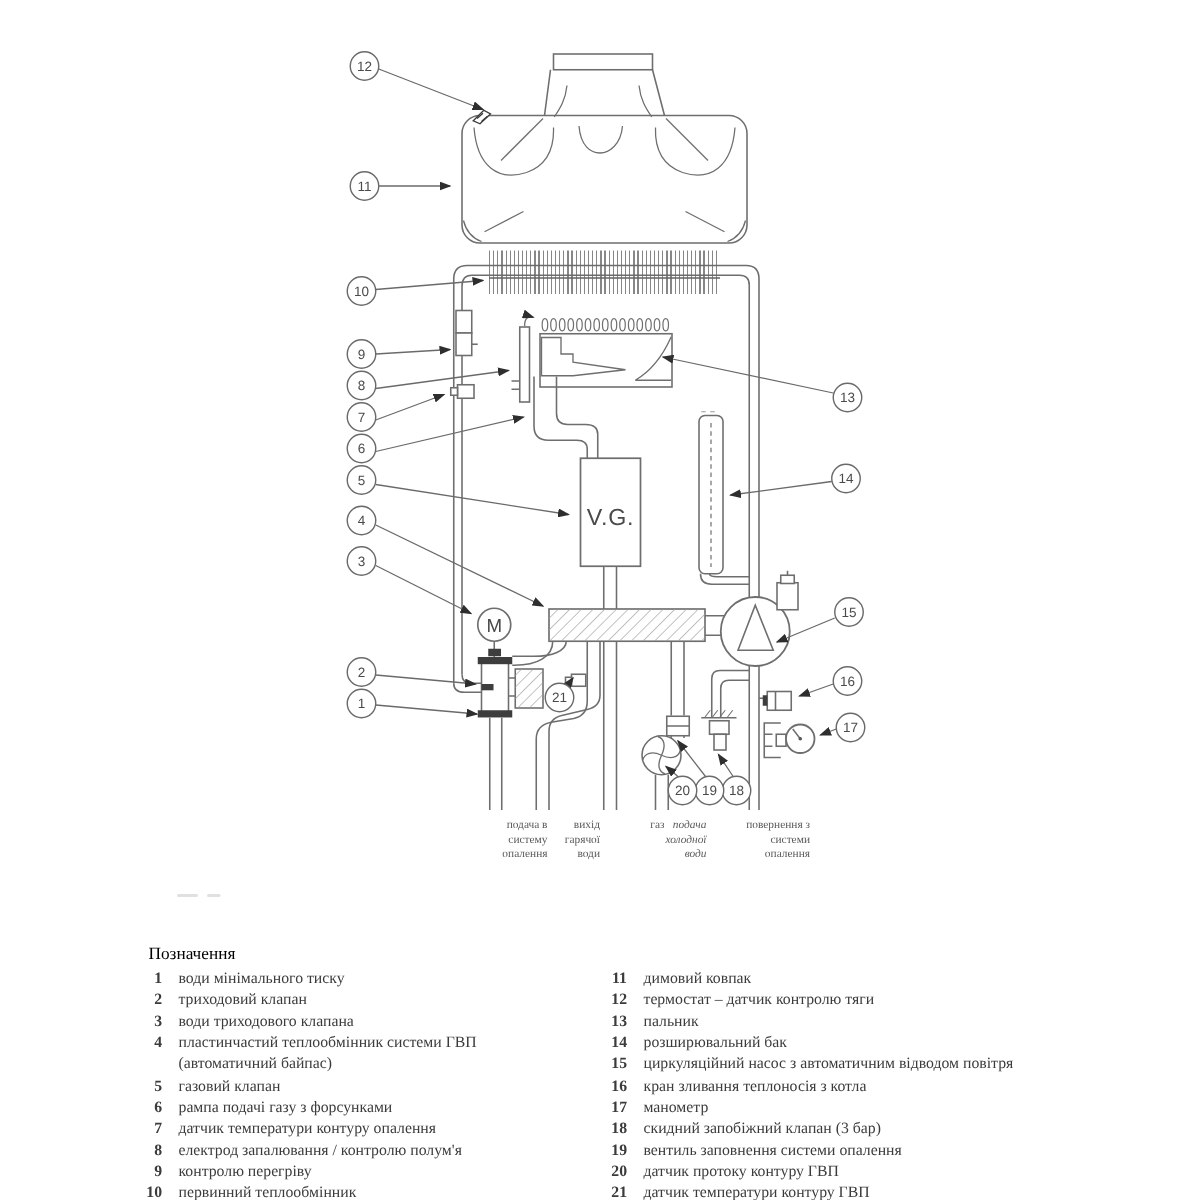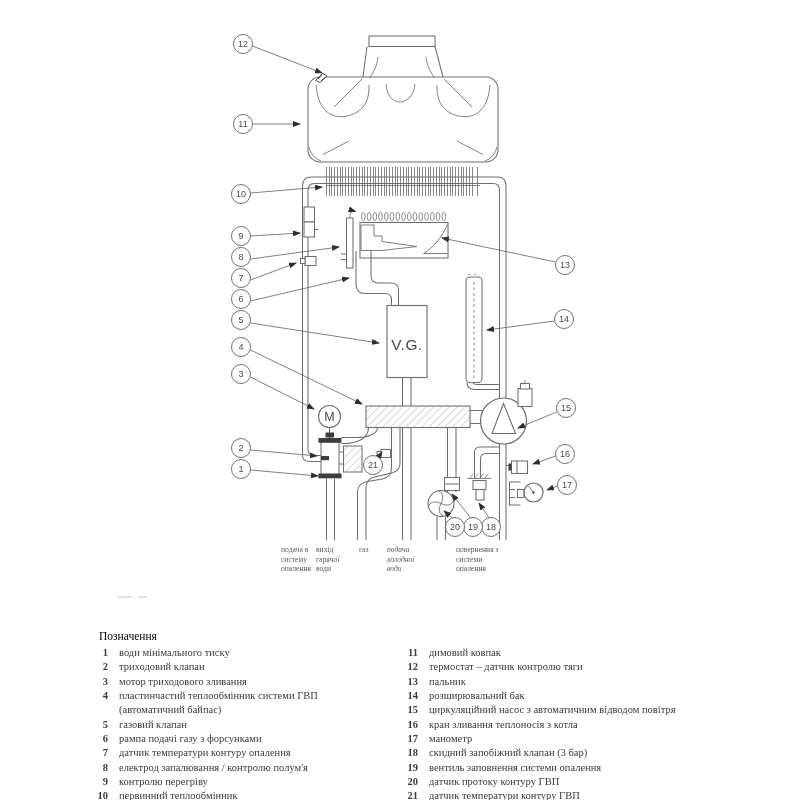--- a/index.html
+++ b/index.html
@@ -4,21 +4,21 @@
 <style>
   html,body{margin:0;padding:0;background:#fff;}
   .canvas{position:relative;width:800px;height:800px;background:#fff;overflow:hidden;
           font-family:"Liberation Serif",serif;}
   svg{position:absolute;left:0;top:0;}
   .fins{position:absolute;left:326px;top:167px;width:154px;height:29px;pointer-events:none;
         background:
           linear-gradient(to bottom, transparent 18px, rgba(100,100,100,.75) 18px, rgba(100,100,100,.75) 19px, transparent 19px),
           repeating-linear-gradient(90deg, rgba(105,105,105,.8) 0px, rgba(105,105,105,.8) .8px, transparent .8px, transparent 2.75px);}
   .smudge{position:absolute;background:#c7c7c7;opacity:.55;border-radius:1px;}
-  .pipe-label{position:absolute;top:545px;width:84px;text-align:left;font-size:7.6px;
+  .pipe-label{position:absolute;top:545px;width:84px;text-align:right;font-size:7.6px;
               line-height:9.6px;color:#5a5a5a;}
   .legend{position:absolute;color:#3b3b3b;}
   .legend-heading{position:absolute;left:99px;top:630px;font-size:11.5px;font-weight:normal;}
   .lcol{position:absolute;top:646px;}
   .lcol-left{left:92px;width:306px;}
   .lcol-right{left:398px;width:340px;}
   .lrow{display:flex;line-height:14.35px;font-size:10.5px;}
   .lnum{font-weight:bold;text-align:right;flex:0 0 auto;}
   .lcol-left .lnum{width:16px;}
   .lcol-right .lnum{width:20px;}
@@ -370,21 +370,21 @@
   <div class="lrow">
         <span class="lnum">1</span>
         <span class="ltxt">води мінімального тиску</span>
       </div>
   <div class="lrow">
         <span class="lnum">2</span>
         <span class="ltxt">триходовий клапан</span>
       </div>
   <div class="lrow">
         <span class="lnum">3</span>
-        <span class="ltxt">мотор триходового зливання</span>
+        <span class="ltxt">води триходового клапана</span>
       </div>
   <div class="lrow">
         <span class="lnum">4</span>
         <span class="ltxt">пластинчастий теплообмінник системи ГВП</span>
       </div>
   <div class="lrow">
         <span class="lnum"></span>
         <span class="ltxt">(автоматичний байпас)</span>
       </div>
   <div class="lrow">

